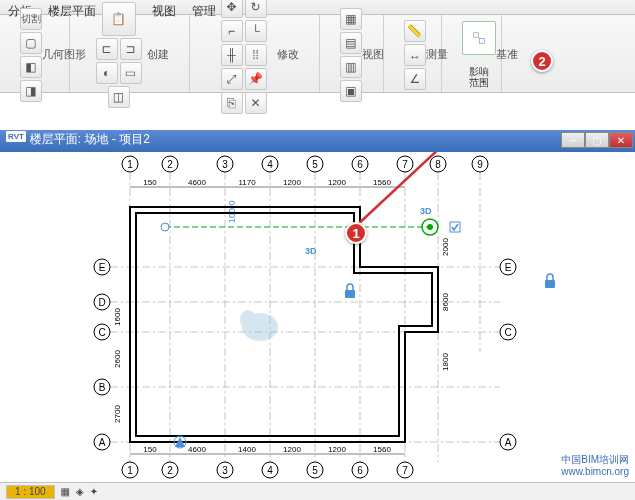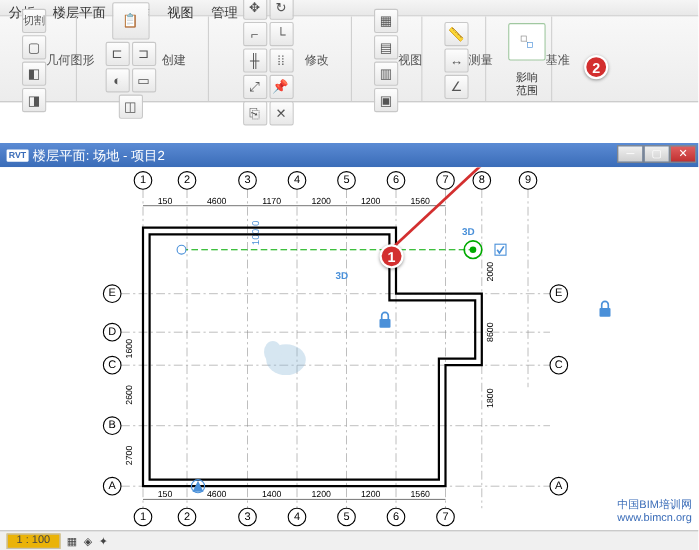--- a/index.html
+++ b/index.html
@@ -13,21 +13,21 @@
 .rgroup { border-right: 1px solid #d0d0d0; padding: 2px 20px 0; display: flex; flex-direction: row; align-items: center; position: relative; }
 .rgroup .icons { display: flex; flex-wrap: wrap; gap: 2px; justify-content: center; flex: 1; align-content: flex-start; }
 .rgroup .glabel { font-size: 11px; color: #555; padding: 1px 0; white-space: nowrap; font-family: Liberation Mono, monospace; }
 .ribtn { width: 22px; height: 22px; background: linear-gradient(#fdfdfd,#e8e8e8); border: 1px solid #c8c8c8; border-radius: 2px; display: flex; align-items: center; justify-content: center; font-size: 12px; color: #555; }
 .ribtn.big { width: 34px; height: 34px; }
 .ribtn svg { width: 14px; height: 14px; }
 .target-btn { background: #fff; border: 1px solid #a0c8a0; }
 
 .callout { position: absolute; width: 22px; height: 22px; border-radius: 50%; background: #d32f2f; color: #fff; font-weight: bold; font-size: 13px; display: flex; align-items: center; justify-content: center; border: 2px solid #fff; box-shadow: 0 1px 3px rgba(0,0,0,.4); z-index: 30; }
 
-.viewtitle { position: absolute; top: 130px; left: 0; right: 0; height: 22px; background: linear-gradient(#5b8bd4,#3a6cb8); color: #fff; font-size: 12px; padding: 1px 6px; display: flex; align-items: center; }
+.viewtitle { position: absolute; top: 130px; left: 0; right: 0; height: 22px; background: linear-gradient(#5b8bd4,#3a6cb8); color: #fff; font-size: 12px; padding: 1px 6px; display: flex; align-items: flex-start; }
 .viewtitle .rvt { background: #fff; color: #3a6cb8; font-size: 8px; padding: 1px 2px; margin-right: 4px; border-radius: 1px; font-weight: bold; }
 .winbtns { position: absolute; right: 2px; top: 2px; display: flex; gap: 0; }
 .wb { width: 24px; height: 16px; background: linear-gradient(#f0f0f0,#d0d0d0); border: 1px solid #888; font-size: 10px; display: flex; align-items: center; justify-content: center; }
 .wb.close { background: linear-gradient(#e06060,#c03030); color: #fff; }
 
 .canvas { position: absolute; top: 152px; left: 0; right: 0; bottom: 18px; background: #fff; overflow: hidden; }
 .drawing { position: absolute; inset: 0; }
 
 .statusbar { position: absolute; bottom: 0; left: 0; right: 0; height: 18px; background: #f0f0f0; border-top: 1px solid #c0c0c0; font-size: 10px; display: flex; align-items: center; padding: 0 6px; color: #444; gap: 6px; }
 .sbox { border: 1px solid #c0c0c0; background: #eab308; padding: 0 8px; height: 14px; display: flex; align-items: center; }

